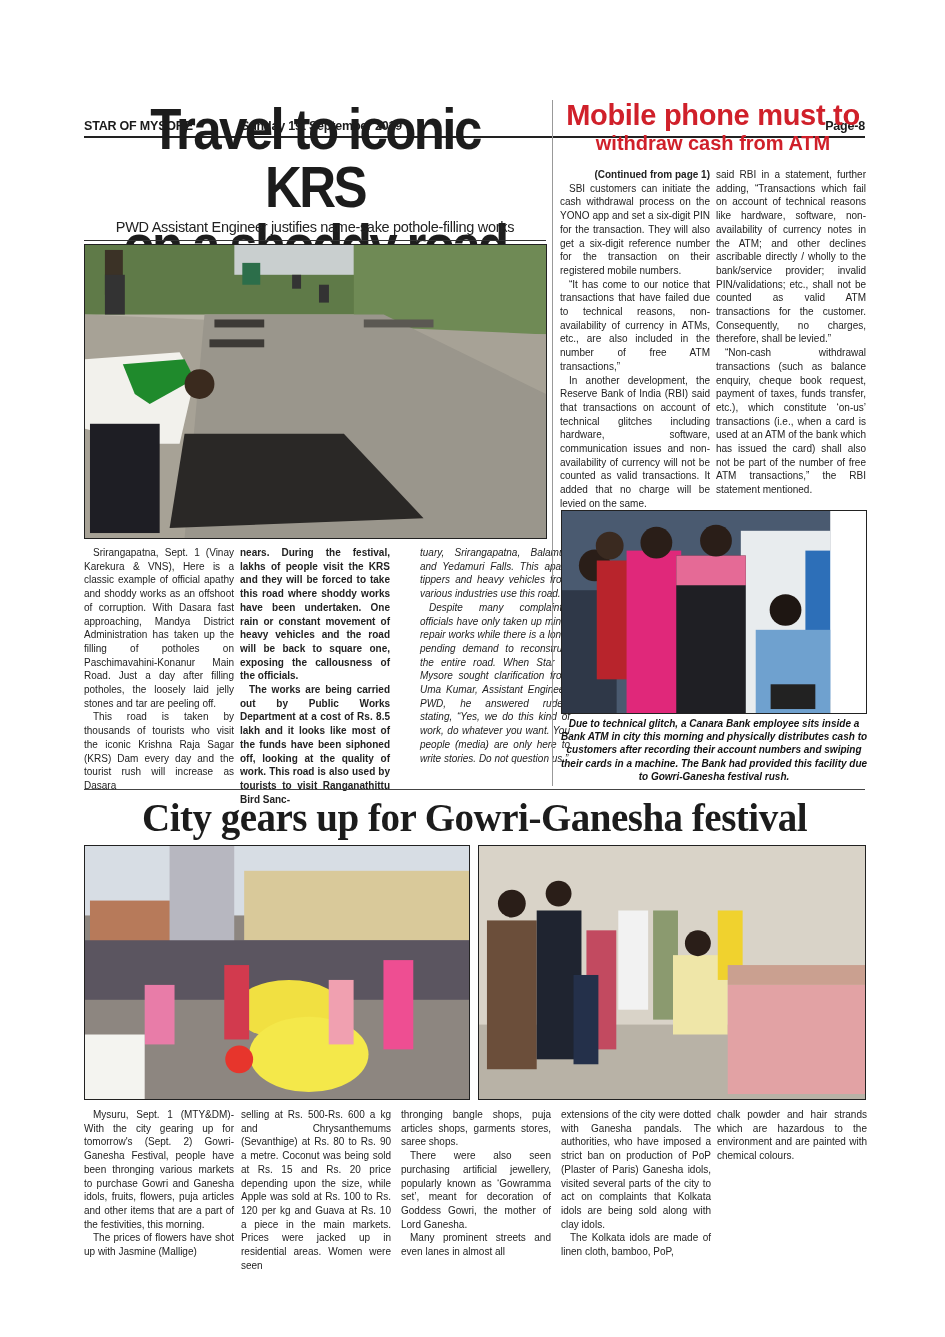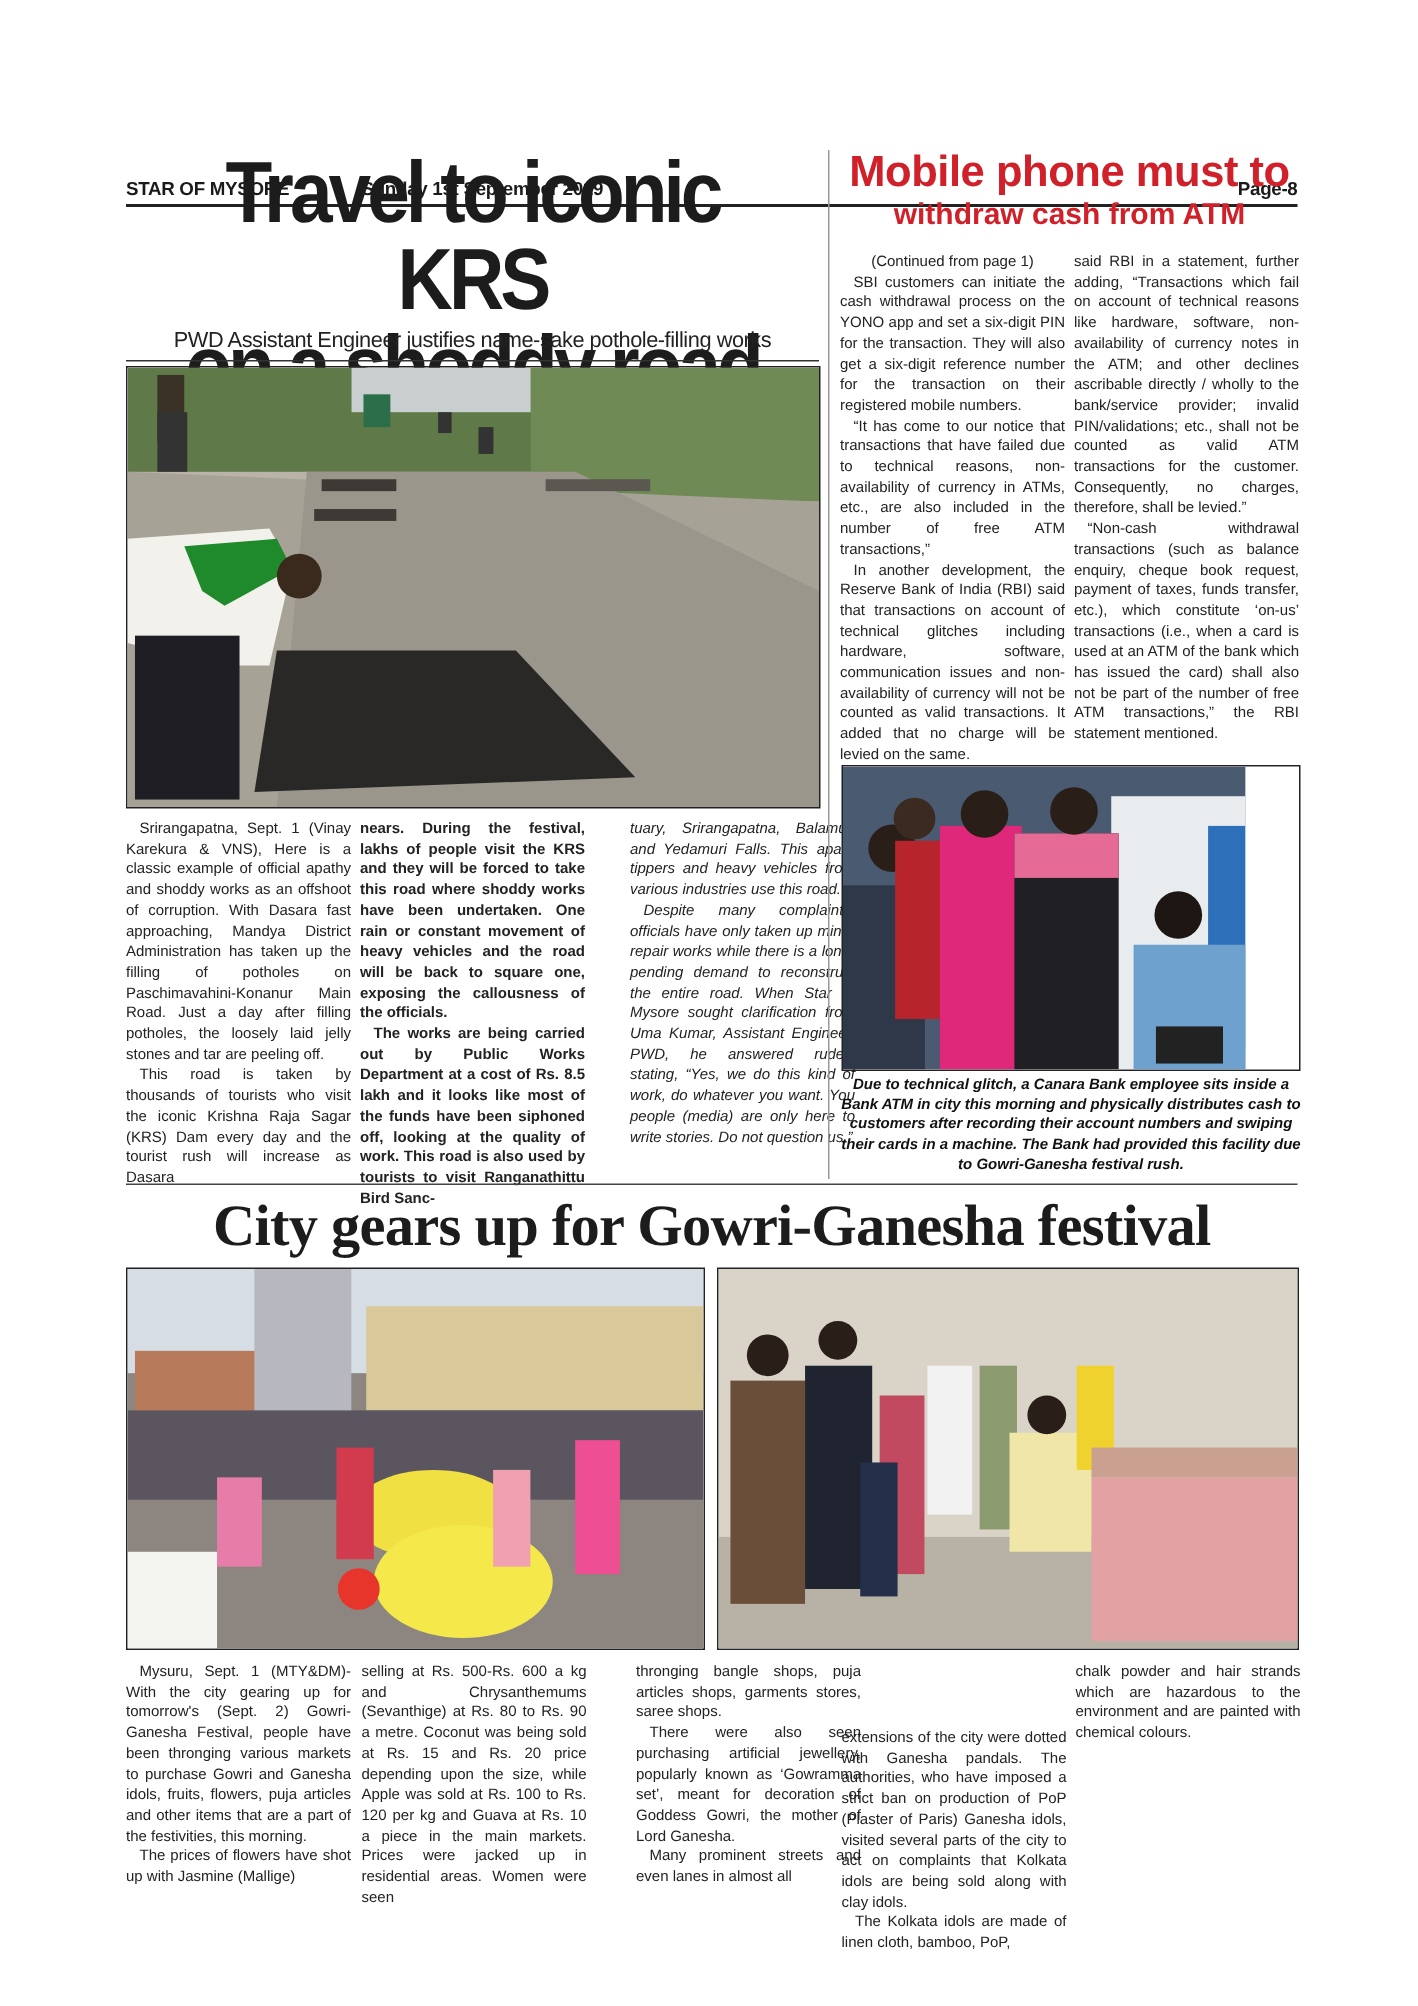--- a/index.html
+++ b/index.html
@@ -15,21 +15,21 @@
   .headline-main { position: absolute; left: 84px; top: 100px; width: 462px; text-align: center; font-family: "Liberation Sans", sans-serif; font-weight: 900; font-size: 58px; line-height: 58px; letter-spacing: -3px; color: #1c1c1c; transform: scaleX(0.88); transform-origin: center top; }
   .subhead-main { position: absolute; left: 84px; top: 219px; width: 462px; font-size: 14.5px; text-align: center; color: #222; letter-spacing: -0.3px; }
   .rule-main { position: absolute; left: 84px; top: 240px; width: 462px; border-top: 1px solid #333; }
 
   .photo { position: absolute; border: 1px solid #222; overflow: hidden; }
   .photo svg { display: block; width: 100%; height: 100%; }
 
   .col { position: absolute; width: 150px; font-size: 10px; line-height: 13.7px; text-align: justify; color: #222; }
   .col p { text-indent: 9px; }
   .col p.noindent { text-indent: 0; }
-  .col p.center { text-align: center; font-weight: normal; text-indent: 0; }
+  .col p.center { text-align: right; font-weight: bold; text-indent: 0; }
 
   .headline-atm { position: absolute; left: 558px; top: 100px; width: 310px; text-align: center; color: #d0202a; font-weight: bold; }
   .headline-atm .l1 { font-size: 29px; line-height: 30px; letter-spacing: -0.3px; }
   .headline-atm .l2 { font-size: 20px; line-height: 26px; }
 
   .caption-atm { position: absolute; left: 560px; top: 717px; width: 308px; font-size: 10px; line-height: 13.2px; text-align: center; font-weight: bold; font-style: italic; color: #111; }
 
   .hr-section { position: absolute; left: 84px; top: 789px; width: 781px; border-top: 1px solid #444; }
   .vr { position: absolute; border-left: 1px solid #999; }
 
@@ -171,24 +171,24 @@
   </svg>
 </div>
 
 <div class="col" style="left:84px; top:1108px;">
   <p>Mysuru, Sept. 1 (MTY&amp;DM)- With the city gearing up for tomorrow's (Sept. 2) Gowri-Ganesha Festival, people have been thronging various markets to purchase Gowri and Ganesha idols, fruits, flowers, puja articles and other items that are a part of the festivities, this morning.</p>
   <p>The prices of flowers have shot up with Jasmine (Mallige)</p>
 </div>
 <div class="col" style="left:241px; top:1108px;">
   <p class="noindent">selling at Rs. 500-Rs. 600 a kg and Chrysanthemums (Sevanthige) at Rs. 80 to Rs. 90 a metre. Coconut was being sold at Rs. 15 and Rs. 20 price depending upon the size, while Apple was sold at Rs. 100 to Rs. 120 per kg and Guava at Rs. 10 a piece in the main markets. Prices were jacked up in residential areas. Women were seen</p>
 </div>
-<div class="col" style="left:401px; top:1108px;margin-left:23px;">
+<div class="col" style="left:401px; top:1108px;">
   <p class="noindent">thronging bangle shops, puja articles shops, garments stores, saree shops.</p>
   <p>There were also seen purchasing artificial jewellery, popularly known as ‘Gowramma set’, meant for decoration of Goddess Gowri, the mother of Lord Ganesha.</p>
   <p>Many prominent streets and even lanes in almost all</p>
 </div>
-<div class="col" style="left:561px; top:1108px;margin-top:44px;">
+<div class="col" style="left:561px; top:1108px;">
   <p class="noindent">extensions of the city were dotted with Ganesha pandals. The authorities, who have imposed a strict ban on production of PoP (Plaster of Paris) Ganesha idols, visited several parts of the city to act on complaints that Kolkata idols are being sold along with clay idols.</p>
   <p>The Kolkata idols are made of linen cloth, bamboo, PoP,</p>
 </div>
 <div class="col" style="left:717px; top:1108px;">
   <p class="noindent">chalk powder and hair strands which are hazardous to the environment and are painted with chemical colours.</p>
 </div>
 
 </body></html>

